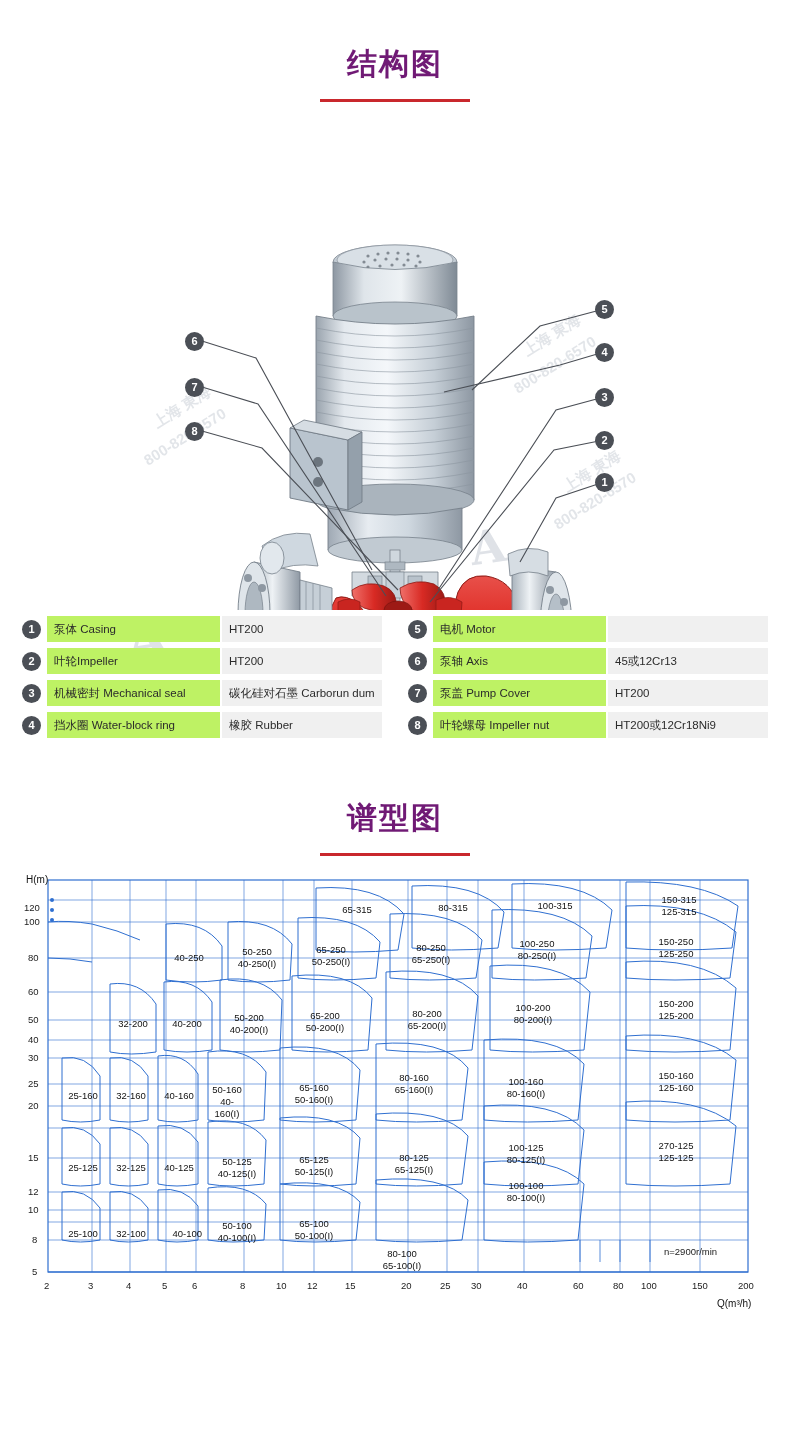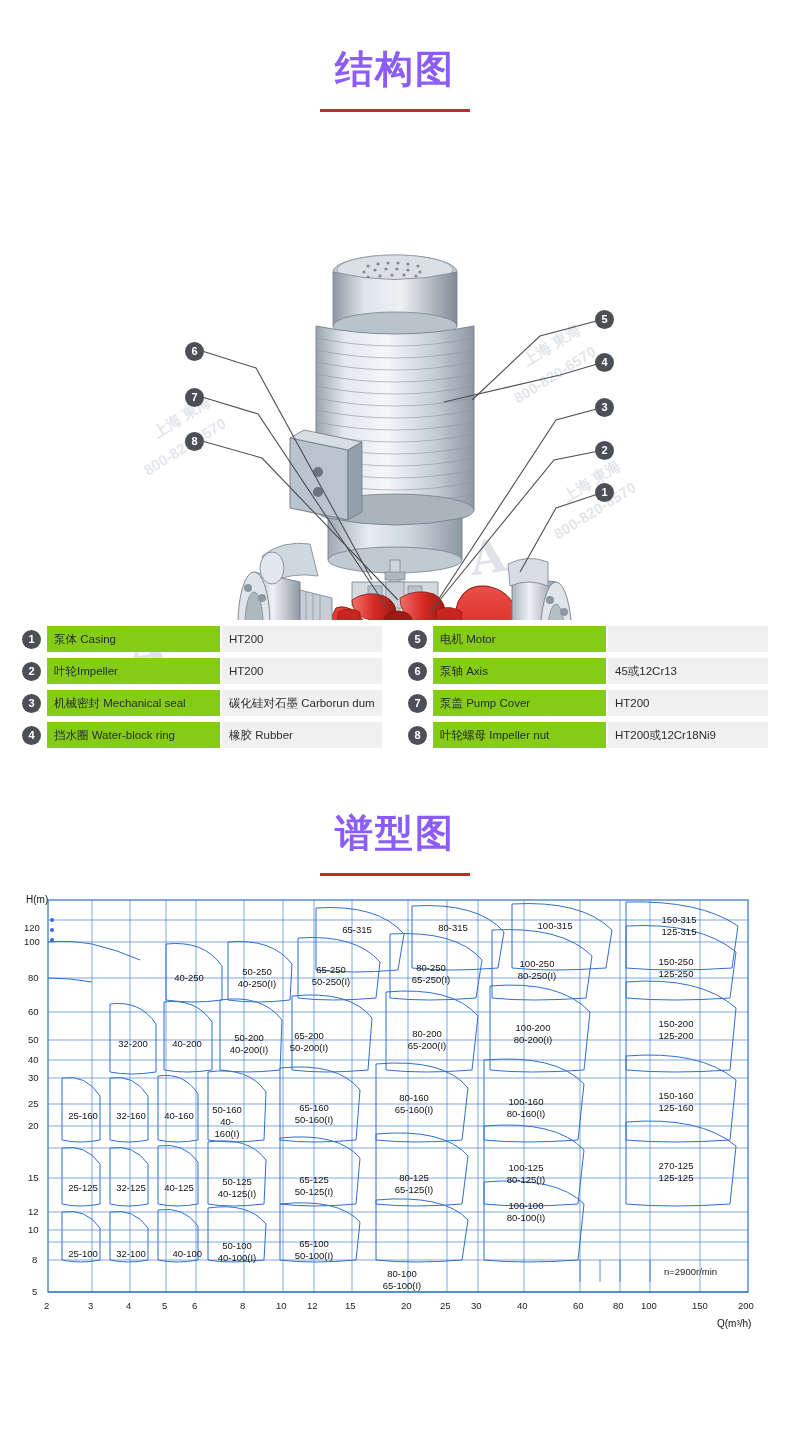--- a/index.html
+++ b/index.html
@@ -10,23 +10,23 @@
     background: #ffffff;
     font-family: "Liberation Sans", sans-serif;
     color: #333;
     position: relative;
     overflow: hidden;
   }
 
   
   .section-title {
     text-align: center;
-    font-size: 38px;
+    font-size: 30px;
     font-weight: bold;
-    color: #8b5cf6;
+    color: #701a75;
     letter-spacing: 2px;
     font-family: "DejaVu Sans", "Liberation Sans", sans-serif;
   }
   .title-rule {
     width: 150px;
     height: 3px;
     background: #c9282d;
     margin: 14px auto 0 auto;
   }
 
@@ -97,21 +97,21 @@
     color: #fff;
     font-size: 11px;
     line-height: 19px;
     text-align: center;
     font-weight: bold;
     flex: 0 0 19px;
     margin-right: 6px;
   }
   .part-name {
     flex: 1 1 auto;
-    background: #84cc16;
+    background: #bef264;
     height: 26px;
     line-height: 26px;
     font-size: 11.5px;
     padding: 0 7px;
     color: #2b2b2b;
     white-space: nowrap;
     overflow: hidden;
   }
   .part-mat {
     flex: 0 0 160px;
@@ -581,21 +581,21 @@
 65-160(I)</div>
   <div class="cell-label" style="left:495px; top:214px; width:62px; white-space:pre-line;">100-160
 80-160(I)</div>
   <div class="cell-label" style="left:645px; top:208px; width:62px; white-space:pre-line;">150-160
 125-160</div>
 
   <div class="cell-label" style="left:110px; top:156px; width:46px;">32-200</div>
   <div class="cell-label" style="left:164px; top:156px; width:46px;">40-200</div>
   <div class="cell-label" style="left:220px; top:150px; width:58px; white-space:pre-line;">50-200
 40-200(I)</div>
-  <div class="cell-label" style="left:280px; top:148px; width:58px; white-space:pre-line;">65-200
+  <div class="cell-label" style="left:296px; top:148px; width:58px; white-space:pre-line;">65-200
 50-200(I)</div>
   <div class="cell-label" style="left:398px; top:146px; width:58px; white-space:pre-line;">80-200
 65-200(I)</div>
   <div class="cell-label" style="left:502px; top:140px; width:62px; white-space:pre-line;">100-200
 80-200(I)</div>
   <div class="cell-label" style="left:645px; top:136px; width:62px; white-space:pre-line;">150-200
 125-200</div>
 
   <div class="cell-label" style="left:166px; top:90px; width:46px;">40-250</div>
   <div class="cell-label" style="left:228px; top:84px; width:58px; white-space:pre-line;">50-250

